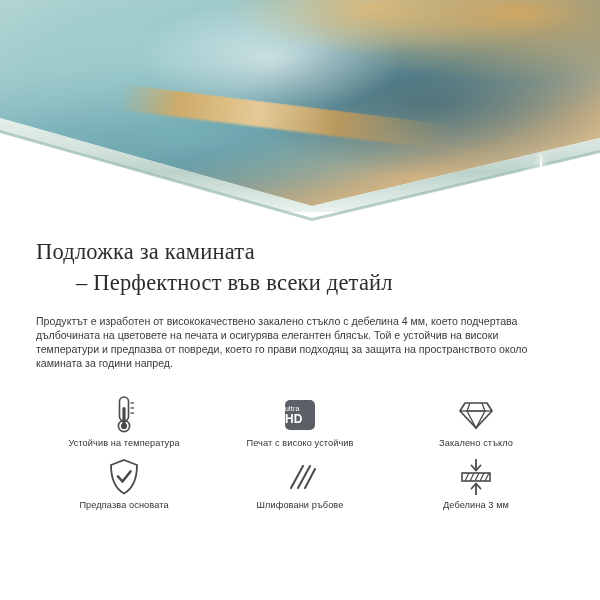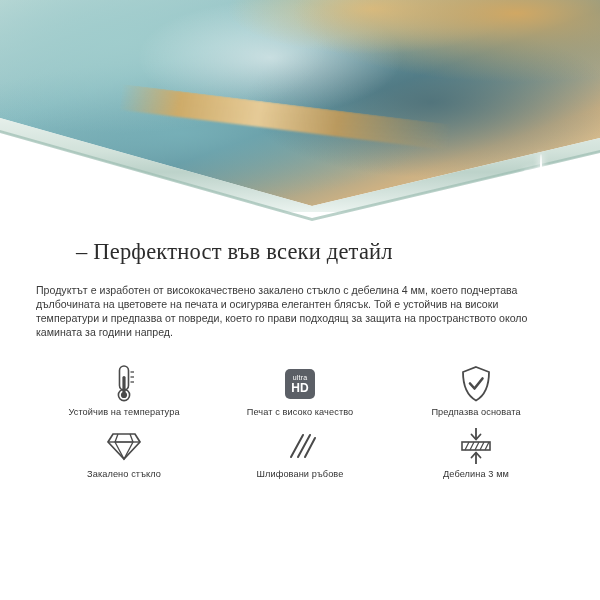--- a/index.html
+++ b/index.html
@@ -136,21 +136,20 @@
     text-align: center;
     letter-spacing: .1px;
   }
   .ultrahd {
     width: 30px; height: 30px;
     border-radius: 5px;
     background: #5b5f66;
     color: #fff;
     display: flex;
     flex-direction: column;
-    align-items: center;
     justify-content: center;
     line-height: 1;
   }
   .ultrahd .u1 { font-size: 7px; letter-spacing: .2px; }
   .ultrahd .u2 { font-size: 12px; font-weight: bold; margin-top: 1px; }
   svg { display: block; }
 </style>
 </head>
 <body>
 
@@ -162,20 +161,21 @@
     <div class="hero-edge"></div>
     <div class="hero-edge-line"></div>
     <div class="hero-white-fill"></div>
     <div class="sparkle s1"></div>
     <div class="sparkle s2"></div>
   </div>
 
   <div class="content">
 
     <h1 class="headline">
+      <span class="l1">Подложка за камината</span>
       <span class="l2">– Перфектност във всеки детайл</span>
     </h1>
 
     <p class="body-copy">Продуктът е изработен от висококачествено закалено стъкло с дебелина 4 мм, което подчертава дълбочината на цветовете на печата и осигурява елегантен блясък. Той е устойчив на високи температури и предпазва от повреди, което го прави подходящ за защита на пространството около камината за години напред.</p>
 
     <div class="features">
 
       <div class="feature">
         <div class="ico">
           <svg width="26" height="40" viewBox="0 0 26 40">
@@ -191,43 +191,43 @@
         <div class="cap">Устойчив на температура</div>
       </div>
 
       <div class="feature">
         <div class="ico">
           <div class="ultrahd">
             <span class="u1">ultra</span>
             <span class="u2">HD</span>
           </div>
         </div>
-        <div class="cap">Печат с високо качество</div>
-      </div>
-
-      <div class="feature">
-        <div class="ico">
-          <svg width="32" height="38" viewBox="0 0 32 38">
-            <path d="M16 2 L29 7 C29 22 24 31 16 35.5 C8 31 3 22 3 7 Z" fill="none" stroke="#4a4a4a" stroke-width="1.8"></path>
-            <path d="M10 18.5 L14.5 23.5 L22.5 13.5" fill="none" stroke="#4a4a4a" stroke-width="2.6" stroke-linecap="round" stroke-linejoin="round"></path>
-          </svg>
-        </div>
-        <div class="cap">Предпазва основата</div>
+        <div class="cap">Печат с високо устойчив</div>
       </div>
 
       <div class="feature">
         <div class="ico">
           <svg width="36" height="32" viewBox="0 0 36 32">
             <path d="M7 4 L29 4 L34 12 L18 29 L2 12 Z" fill="none" stroke="#4a4a4a" stroke-width="1.7"></path>
             <path d="M2 12 L34 12" stroke="#4a4a4a" stroke-width="1.4"></path>
             <path d="M12 4 L9 12 L18 29 L27 12 L24 4" fill="none" stroke="#4a4a4a" stroke-width="1.3"></path>
             <path d="M9 12 L27 12" stroke="#4a4a4a" stroke-width="1.1"></path>
           </svg>
         </div>
         <div class="cap">Закалено стъкло</div>
+      </div>
+
+      <div class="feature">
+        <div class="ico">
+          <svg width="32" height="38" viewBox="0 0 32 38">
+            <path d="M16 2 L29 7 C29 22 24 31 16 35.5 C8 31 3 22 3 7 Z" fill="none" stroke="#4a4a4a" stroke-width="1.8"></path>
+            <path d="M10 18.5 L14.5 23.5 L22.5 13.5" fill="none" stroke="#4a4a4a" stroke-width="2.6" stroke-linecap="round" stroke-linejoin="round"></path>
+          </svg>
+        </div>
+        <div class="cap">Предпазва основата</div>
       </div>
 
       <div class="feature">
         <div class="ico">
           <svg width="34" height="30" viewBox="0 0 34 30">
             <path d="M8 26 L20 4" stroke="#4a4a4a" stroke-width="2" stroke-linecap="round"></path>
             <path d="M15 26 L27 4" stroke="#4a4a4a" stroke-width="2" stroke-linecap="round"></path>
             <path d="M22 26 L32 7" stroke="#4a4a4a" stroke-width="2" stroke-linecap="round"></path>
             <path d="M3 26 L30 26" stroke="#4a4a4a" stroke-width="1.6" stroke-linecap="round" opacity="0"></path>
           </svg>

